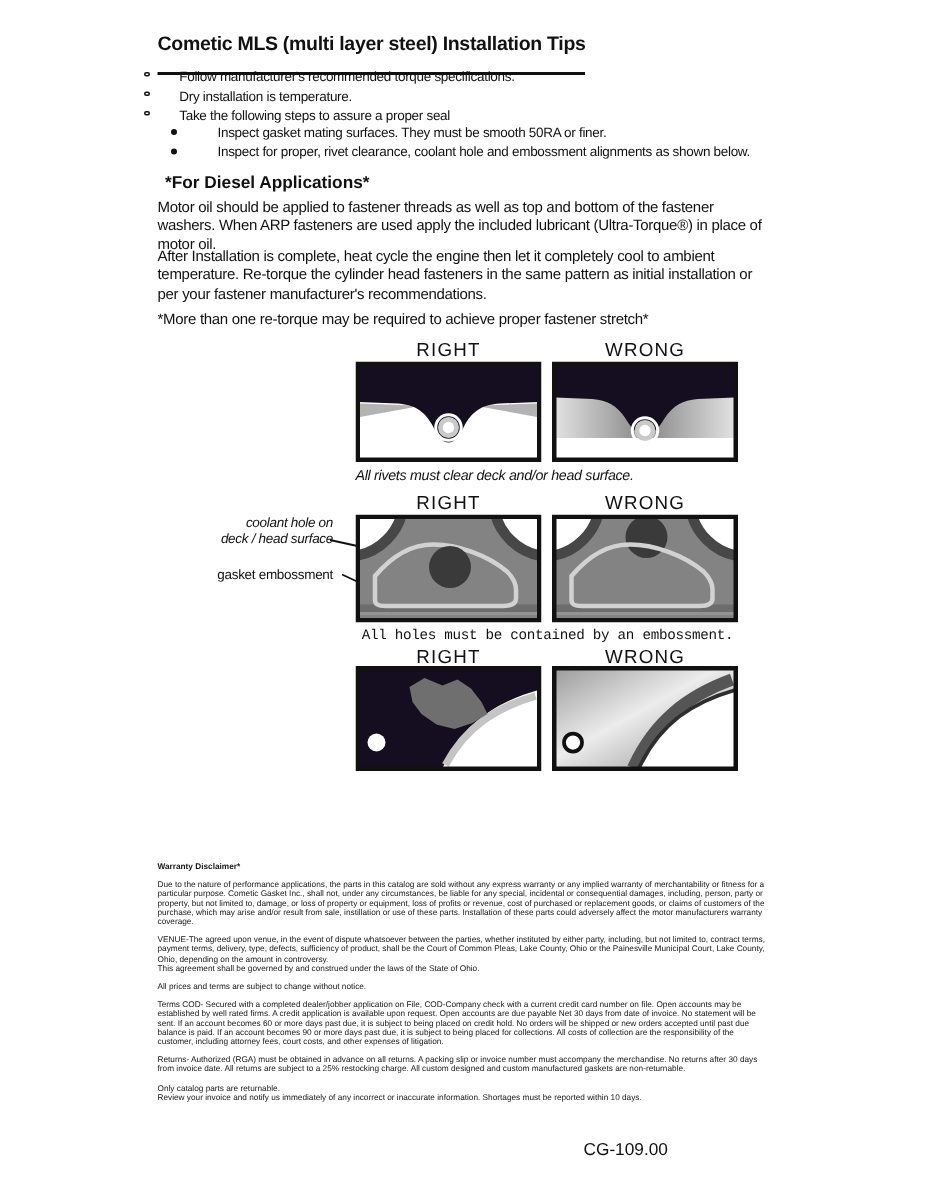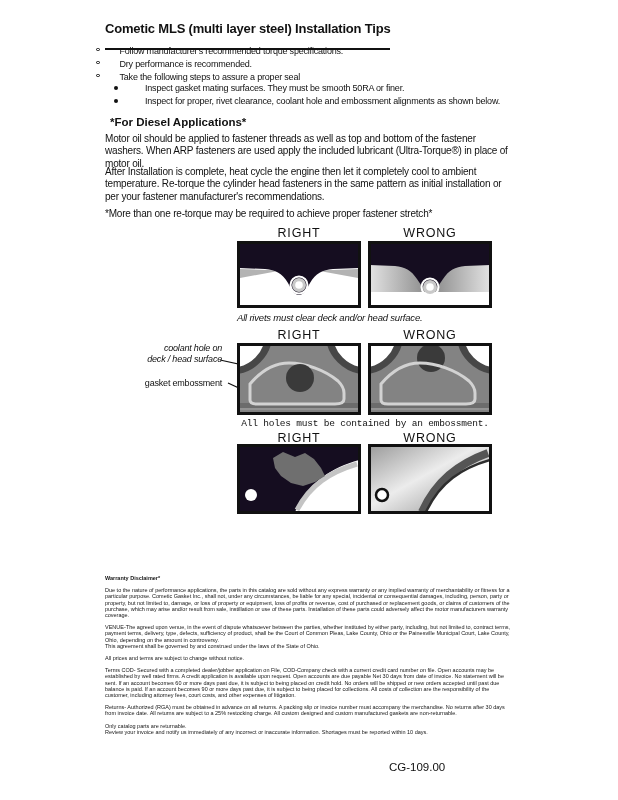--- a/index.html
+++ b/index.html
@@ -45,21 +45,21 @@
 
   <div class="title">Cometic MLS (multi layer steel) Installation Tips</div>
 
   <div class="bullets">
     <div class="bullet-row">
       <span class="circle-marker"></span>
       <span>Follow manufacturer's recommended torque specifications.</span>
     </div>
     <div class="bullet-row">
       <span class="circle-marker"></span>
-      <span>Dry performance is recommended.</span>
+      <span>Dry installation is temperature.</span>
     </div>
     <div class="bullet-row">
       <span class="circle-marker"></span>
       <span>Take the following steps to assure a proper seal</span>
     </div>
     <div class="sub-bullet-row">
       <span class="dot-marker"></span>
       <span>Inspect gasket mating surfaces.  They must be smooth 50RA or finer.</span>
     </div>
     <div class="sub-bullet-row">

